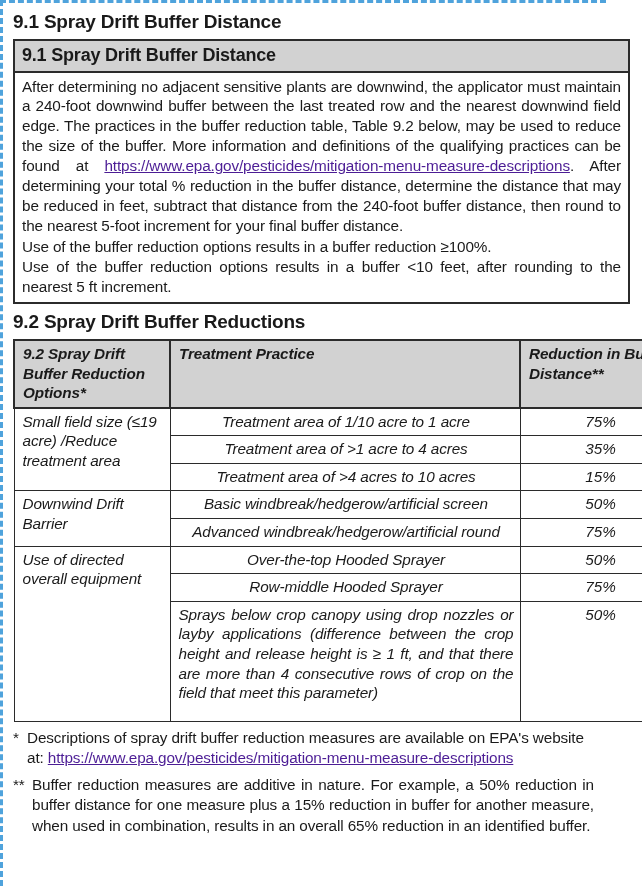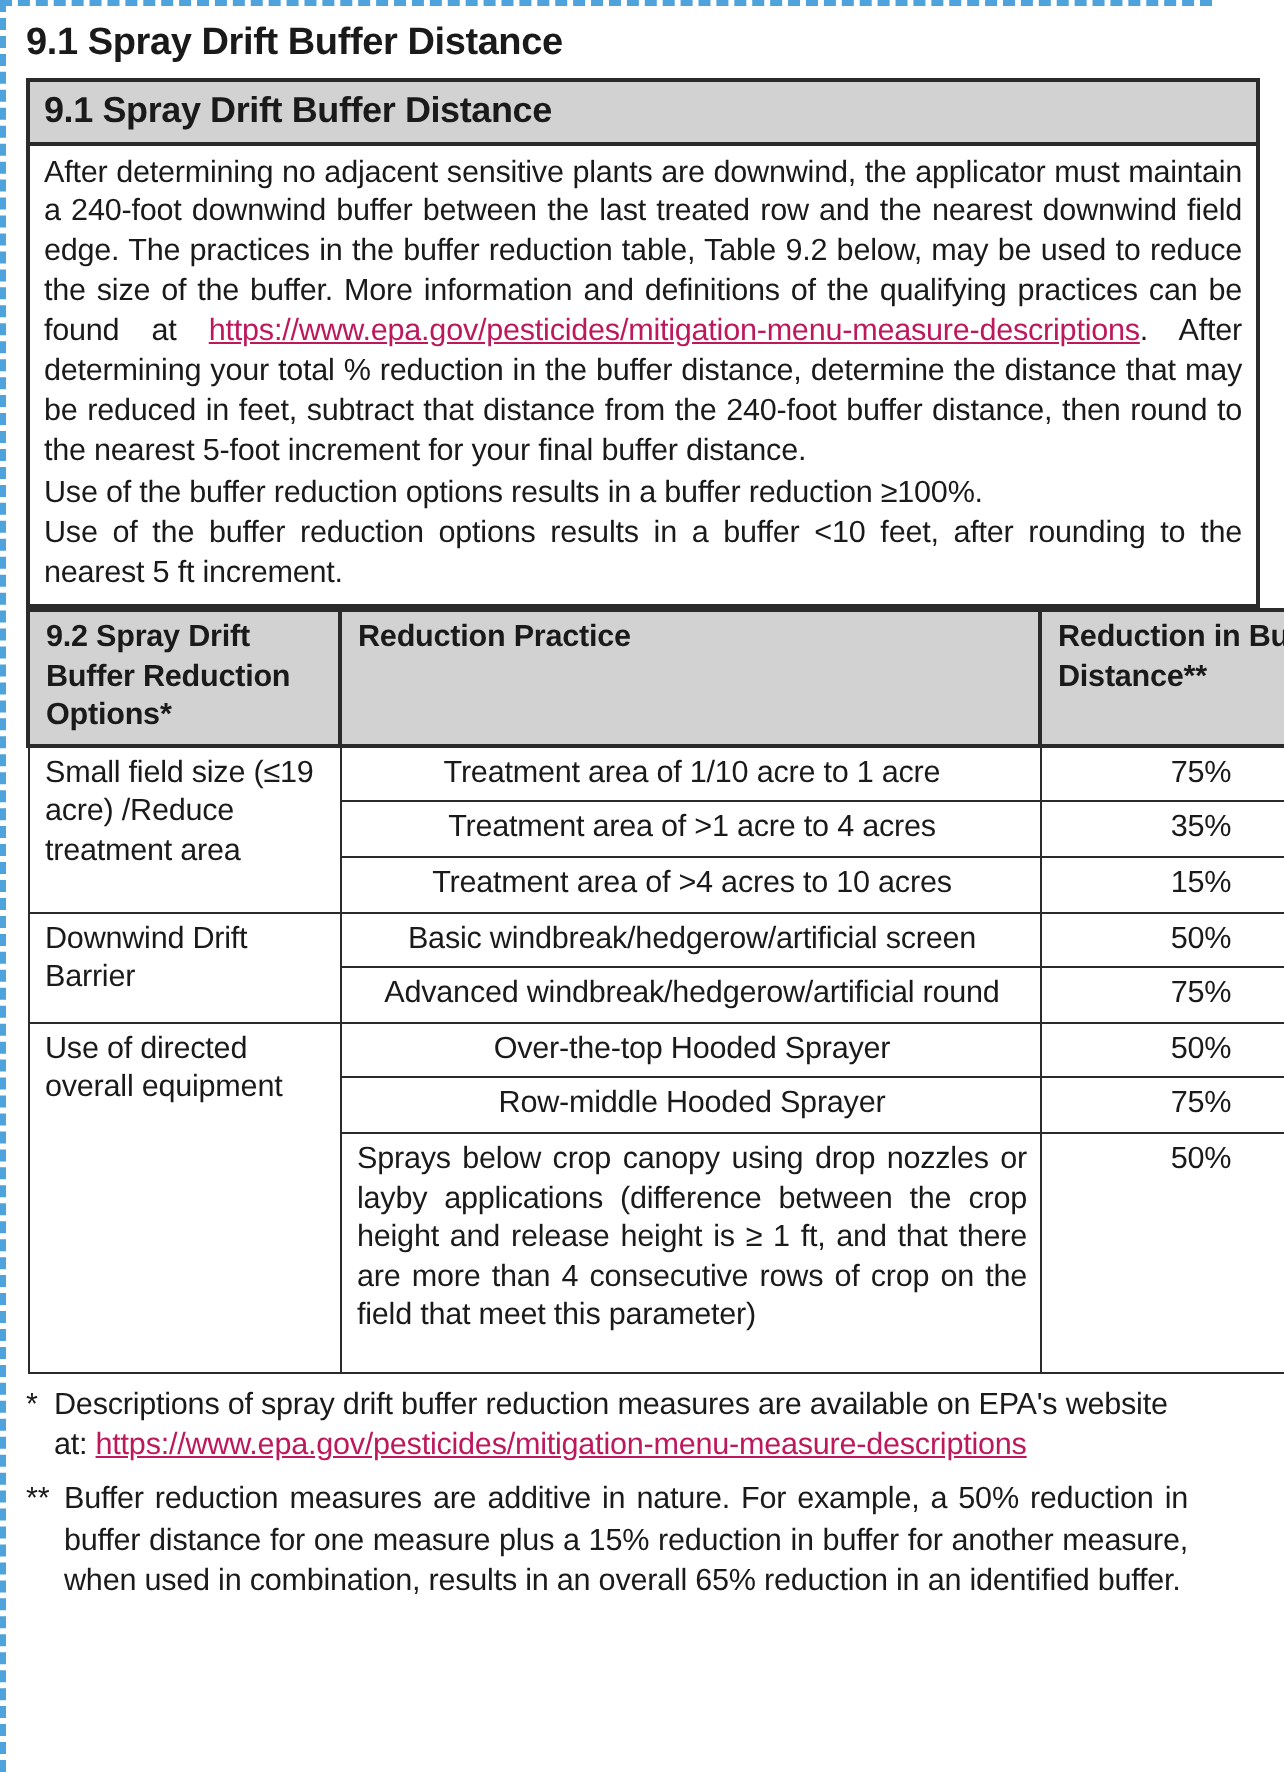--- a/index.html
+++ b/index.html
@@ -63,36 +63,37 @@
     font-size: 15.3px;
     line-height: 1.30;
     text-align: justify;
     margin: 0 0 0 0;
     letter-spacing: -0.12px;
   }
   .para + .para { margin-top: 1px; }
   .para-left { text-align: left; }
   .ulink {
     text-decoration: underline;
-    color: #be185d;
+    color: #4c1d95;
   }
   
   table.t92 {
     border-collapse: collapse;
     width: 617px;
     table-layout: fixed;
     background: #fff;
   }
   table.t92 th, table.t92 td {
     border: 1.5px solid #2b2b2b;
     vertical-align: top;
     font-size: 15.3px;
     line-height: 1.28;
     letter-spacing: -0.12px;
     padding: 3px 6px 4px 8px;
+    font-style: italic;
   }
   table.t92 thead th {
     background: #d2d2d2;
     font-weight: 700;
     text-align: left;
     border-width: 2px;
   }
   table.t92 .c1 { width: 140px; }
   table.t92 .c2 { width: 334px; }
   table.t92 .c3 { width: 143px; }
@@ -139,26 +140,27 @@
 
   <div class="box-9-1">
     <div class="box-title">9.1 Spray Drift Buffer Distance</div>
     <div class="box-body">
       <p class="para"><span>After determining no adjacent sensitive plants are downwind, the applicator must maintain a 240-foot downwind buffer between the last treated row and the nearest downwind field edge. The practices in the buffer reduction table, Table 9.2 below, may be used to reduce the size of the buffer. More information and definitions of the qualifying practices can be found  at  </span><a class="ulink" href="#">https://www.epa.gov/pesticides/mitigation-menu-measure-descriptions</a><span>.  After determining your total % reduction in the buffer distance, determine the distance that may be reduced in feet, subtract that distance from the 240-foot buffer distance, then round to the nearest 5-foot increment for your final buffer distance.</span></p>
       <p class="para para-left">Use of the buffer reduction options results in a buffer reduction ≥100%.</p>
       <p class="para">Use of the buffer reduction options results in a buffer &lt;10 feet, after rounding to the nearest 5 ft increment.</p>
     </div>
   </div>
 
+  <div class="section-heading-2">9.2 Spray Drift Buffer Reductions</div>
 
   <table class="t92">
     <thead>
       <tr>
         <th class="c1">9.2 Spray Drift Buffer Reduction Options*</th>
-        <th class="c2">Reduction Practice</th>
+        <th class="c2">Treatment Practice</th>
         <th class="c3">Reduction in Buffer Distance**</th>
       </tr>
     </thead>
     <tbody>
 
       <tr>
         <td class="c1 grp" rowspan="3">Small field size (≤19 acre) /Reduce treatment area</td>
         <td class="c2 practice">Treatment area of 1/10 acre to 1 acre</td>
         <td class="c3 pct">75%</td>
       </tr>

